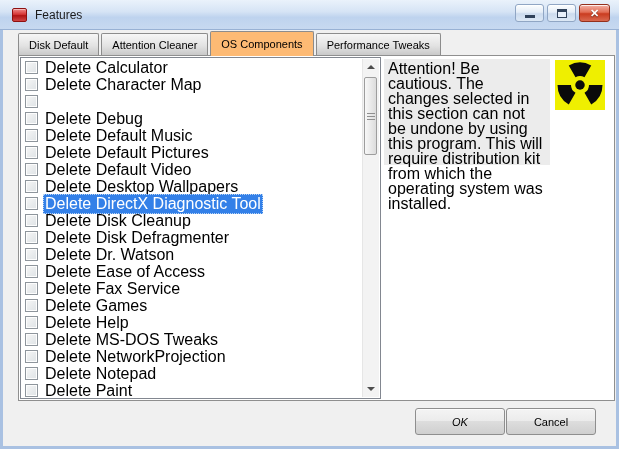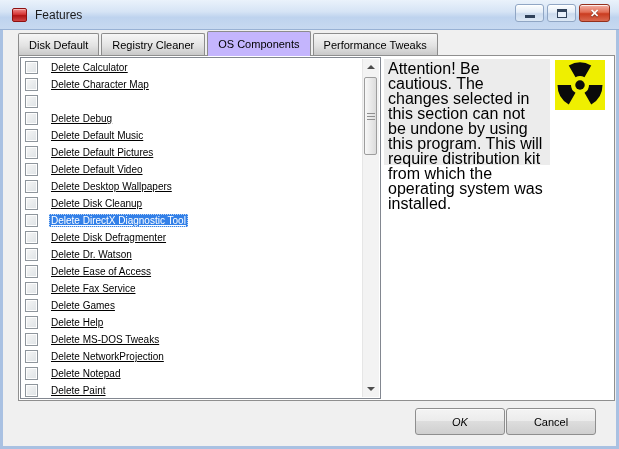--- a/index.html
+++ b/index.html
@@ -52,21 +52,21 @@
   .tab {
     height: 22px; padding: 0 10px; margin-right: 2px;
     display:flex; align-items:center;
     font-size: 11px; color:#000;
     background: linear-gradient(#f6f6f6, #e3e3e3 55%, #c9c9c9);
     border: 1px solid #8c8c8c; border-bottom: none;
     border-radius: 2px 2px 0 0;
     cursor: default;
   }
   .tab.active {
-    height: 25px; background: #c4b5fd; margin-bottom: -1px; position: relative;
+    height: 25px; background: #fdba74; margin-bottom: -1px; position: relative;
   }
 
   
   .tab-page {
     position:absolute; left:15px; top:55px; width:597px; height:346px;
     background:#fff; border:1px solid #8f8f8f;
   }
 
   
   .listbox {
@@ -74,21 +74,21 @@
     background:#fff; border:1px solid #828790; overflow:hidden;
   }
   .rows { position:absolute; left:0; top:1px; right:18px; }
   .row { height:17px; display:flex; align-items:center; }
   .cb {
     width:13px; height:13px; margin-left:4px; flex:0 0 13px;
     border:1px solid #8e959c;
     background: linear-gradient(135deg, #f7f7f7, #e7eaec 60%, #dfe3e6);
     box-shadow: inset 0 0 0 1px #fdfdfd;
   }
-  .lbl { margin-left:11px; font-size:10px; color:#000; padding:1px 2px; white-space:nowrap;text-decoration:underline; }
+  .lbl { margin-left:5px; font-size:16px; color:#000; padding:1px 2px; white-space:nowrap; }
   .lbl.sel { color:#fff; outline:1px dotted #b8d4f5; outline-offset:-1px; }
 
   
   .scrollbar {
     position:absolute; top:1px; right:1px; bottom:1px; width:17px;
     background:#f3f3f3; border-left:1px solid #e6e6e6;
   }
   .sb-up, .sb-down { position:absolute; left:0; width:100%; height:16px; display:flex; align-items:center; justify-content:center; }
   .sb-up { top:0; } .sb-down { bottom:0; }
   .tri-up { width:0; height:0; border-left:4px solid transparent; border-right:4px solid transparent; border-bottom:4px solid #4d4d4d; }
@@ -138,21 +138,21 @@
           <div class="glyph-max"></div>
         </div>
       <div class="wbtn close">
           <span>✕</span>
         </div>
     </div>
   </div>
 
   <div class="tab-bar">
       <div class="tab">Disk Default</div>
-      <div class="tab">Registry Cleaner</div>
+      <div class="tab">Attention Cleaner</div>
       <div class="tab active">OS Components</div>
       <div class="tab">Performance Tweaks</div>
     </div>
 
   <div class="tab-page">
 
     <div class="listbox">
       <div class="rows">
           <div class="row">
             <span class="cb"></span>
@@ -180,25 +180,25 @@
           <div class="row">
             <span class="cb"></span>
             <span class="lbl">Delete Default Video</span>
           </div>
           <div class="row">
             <span class="cb"></span>
             <span class="lbl">Delete Desktop Wallpapers</span>
           </div>
           <div class="row">
             <span class="cb"></span>
+            <span class="lbl sel" style="background: rgb(51, 128, 232);">Delete DirectX Diagnostic Tool</span>
+          </div>
+          <div class="row">
+            <span class="cb"></span>
             <span class="lbl">Delete Disk Cleanup</span>
-          </div>
-          <div class="row">
-            <span class="cb"></span>
-            <span class="lbl sel" style="background: rgb(51, 128, 232);">Delete DirectX Diagnostic Tool</span>
           </div>
           <div class="row">
             <span class="cb"></span>
             <span class="lbl">Delete Disk Defragmenter</span>
           </div>
           <div class="row">
             <span class="cb"></span>
             <span class="lbl">Delete Dr. Watson</span>
           </div>
           <div class="row">

